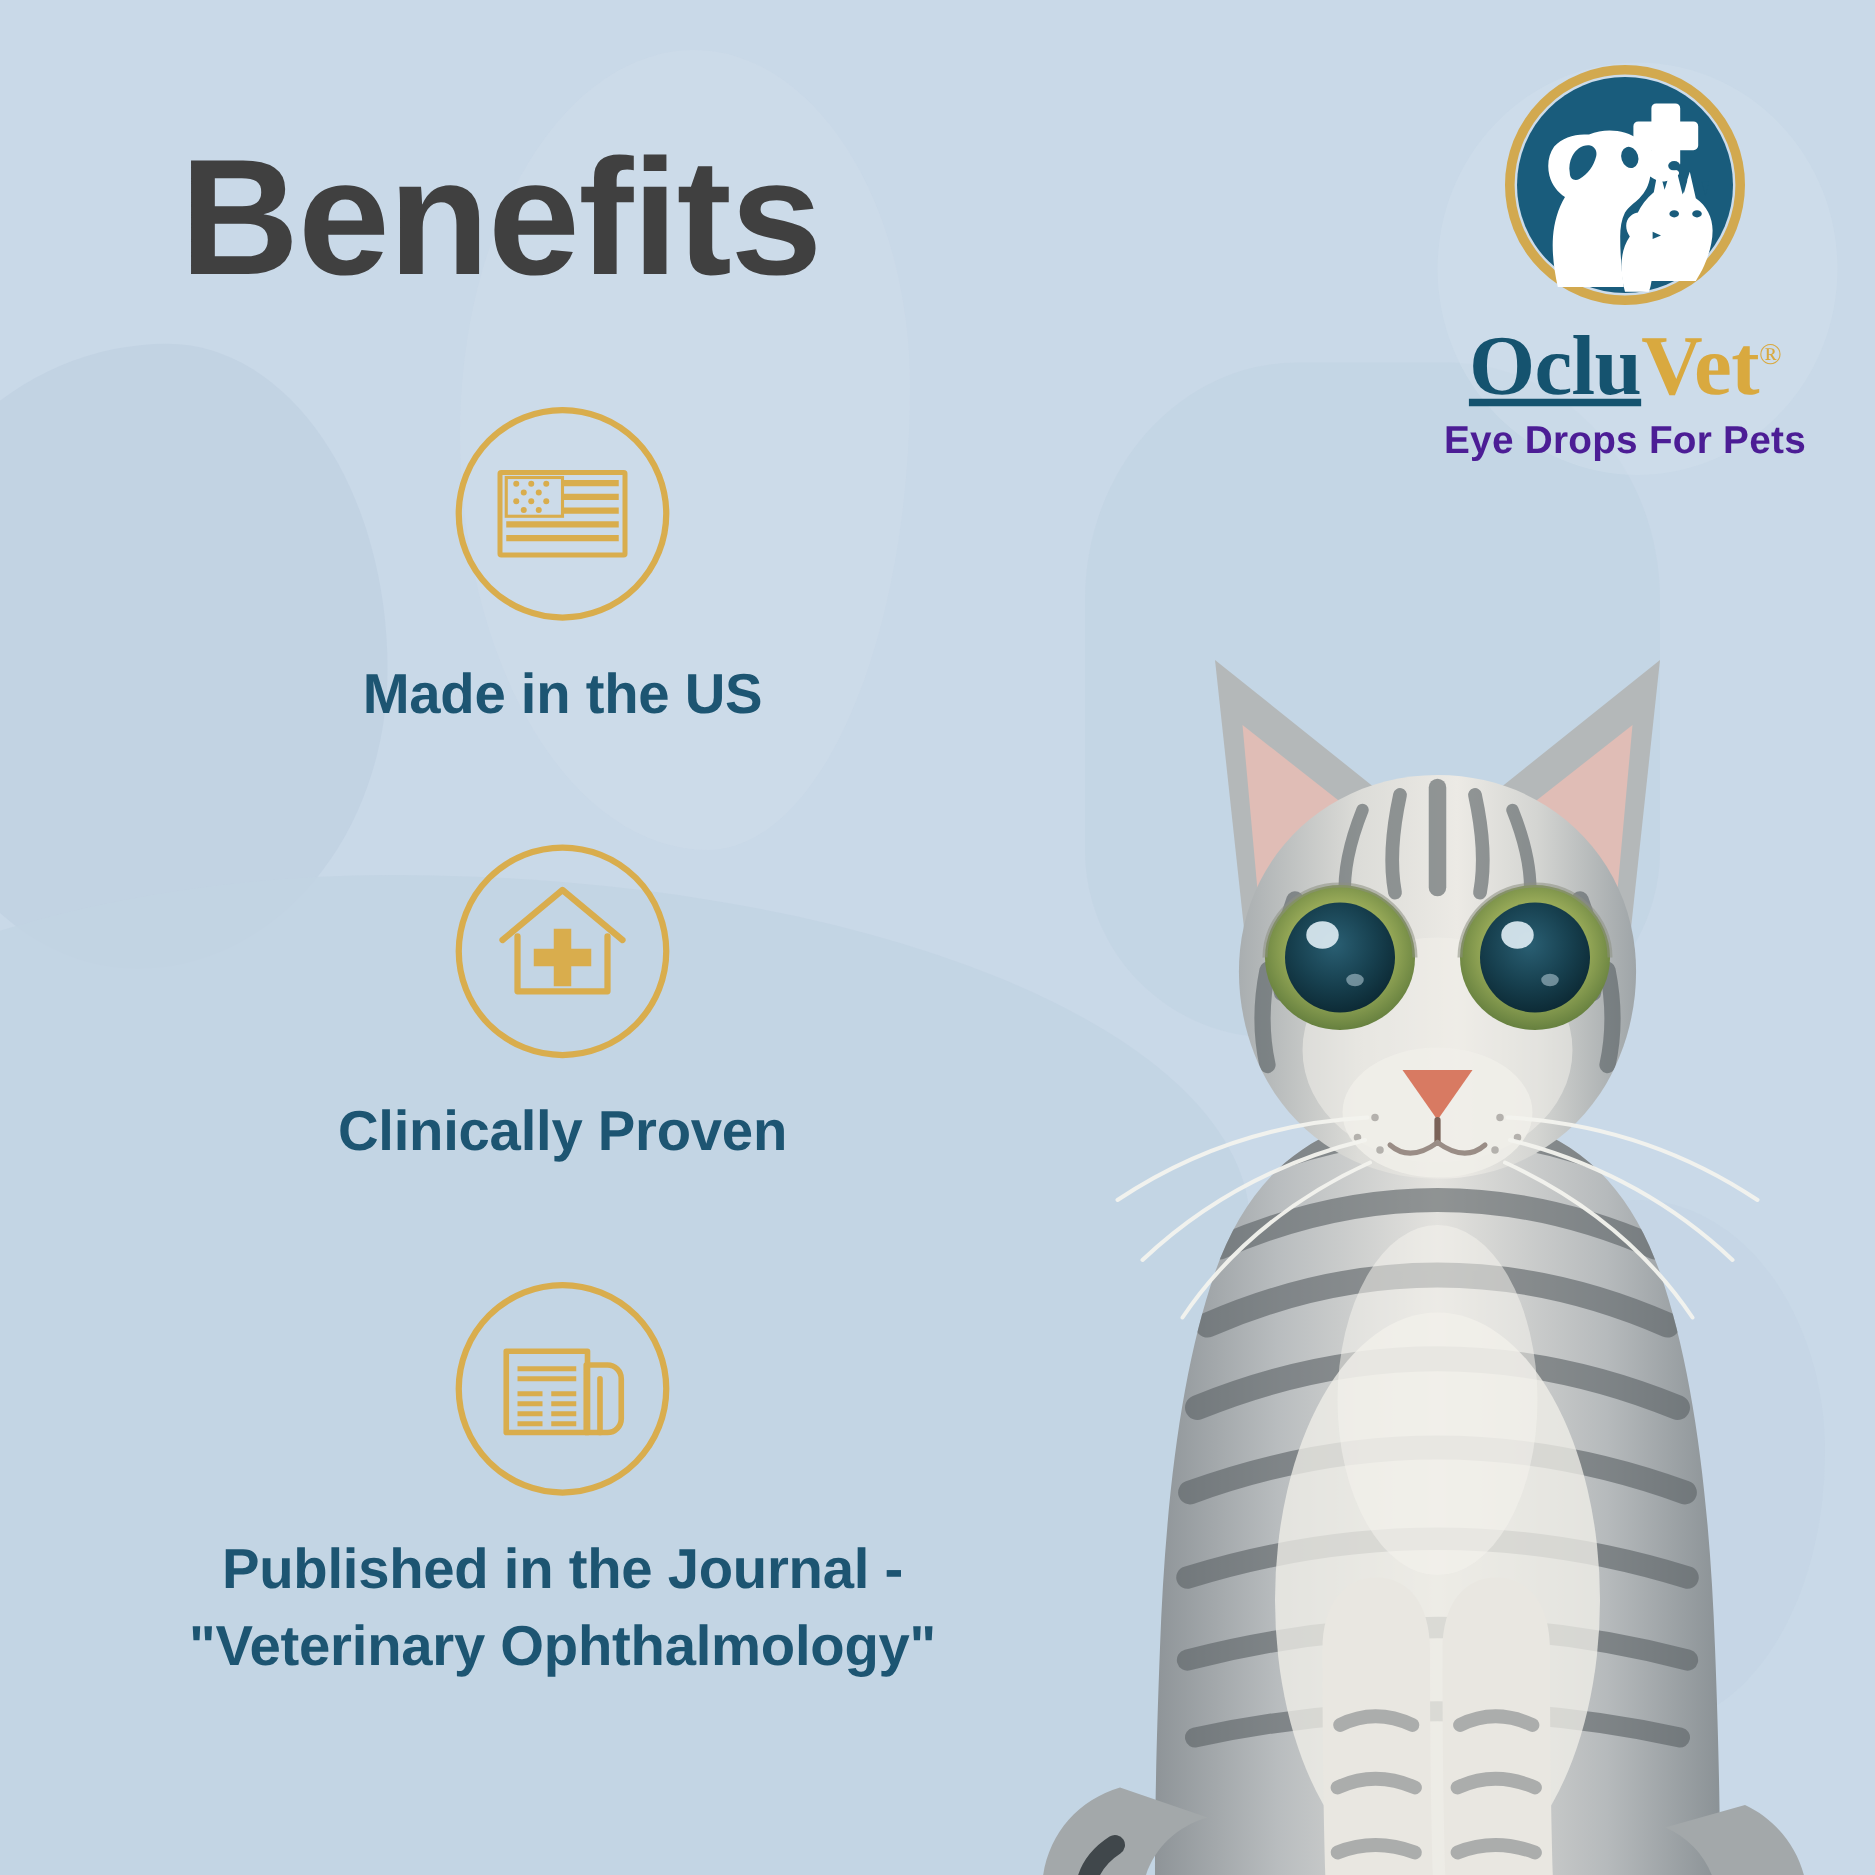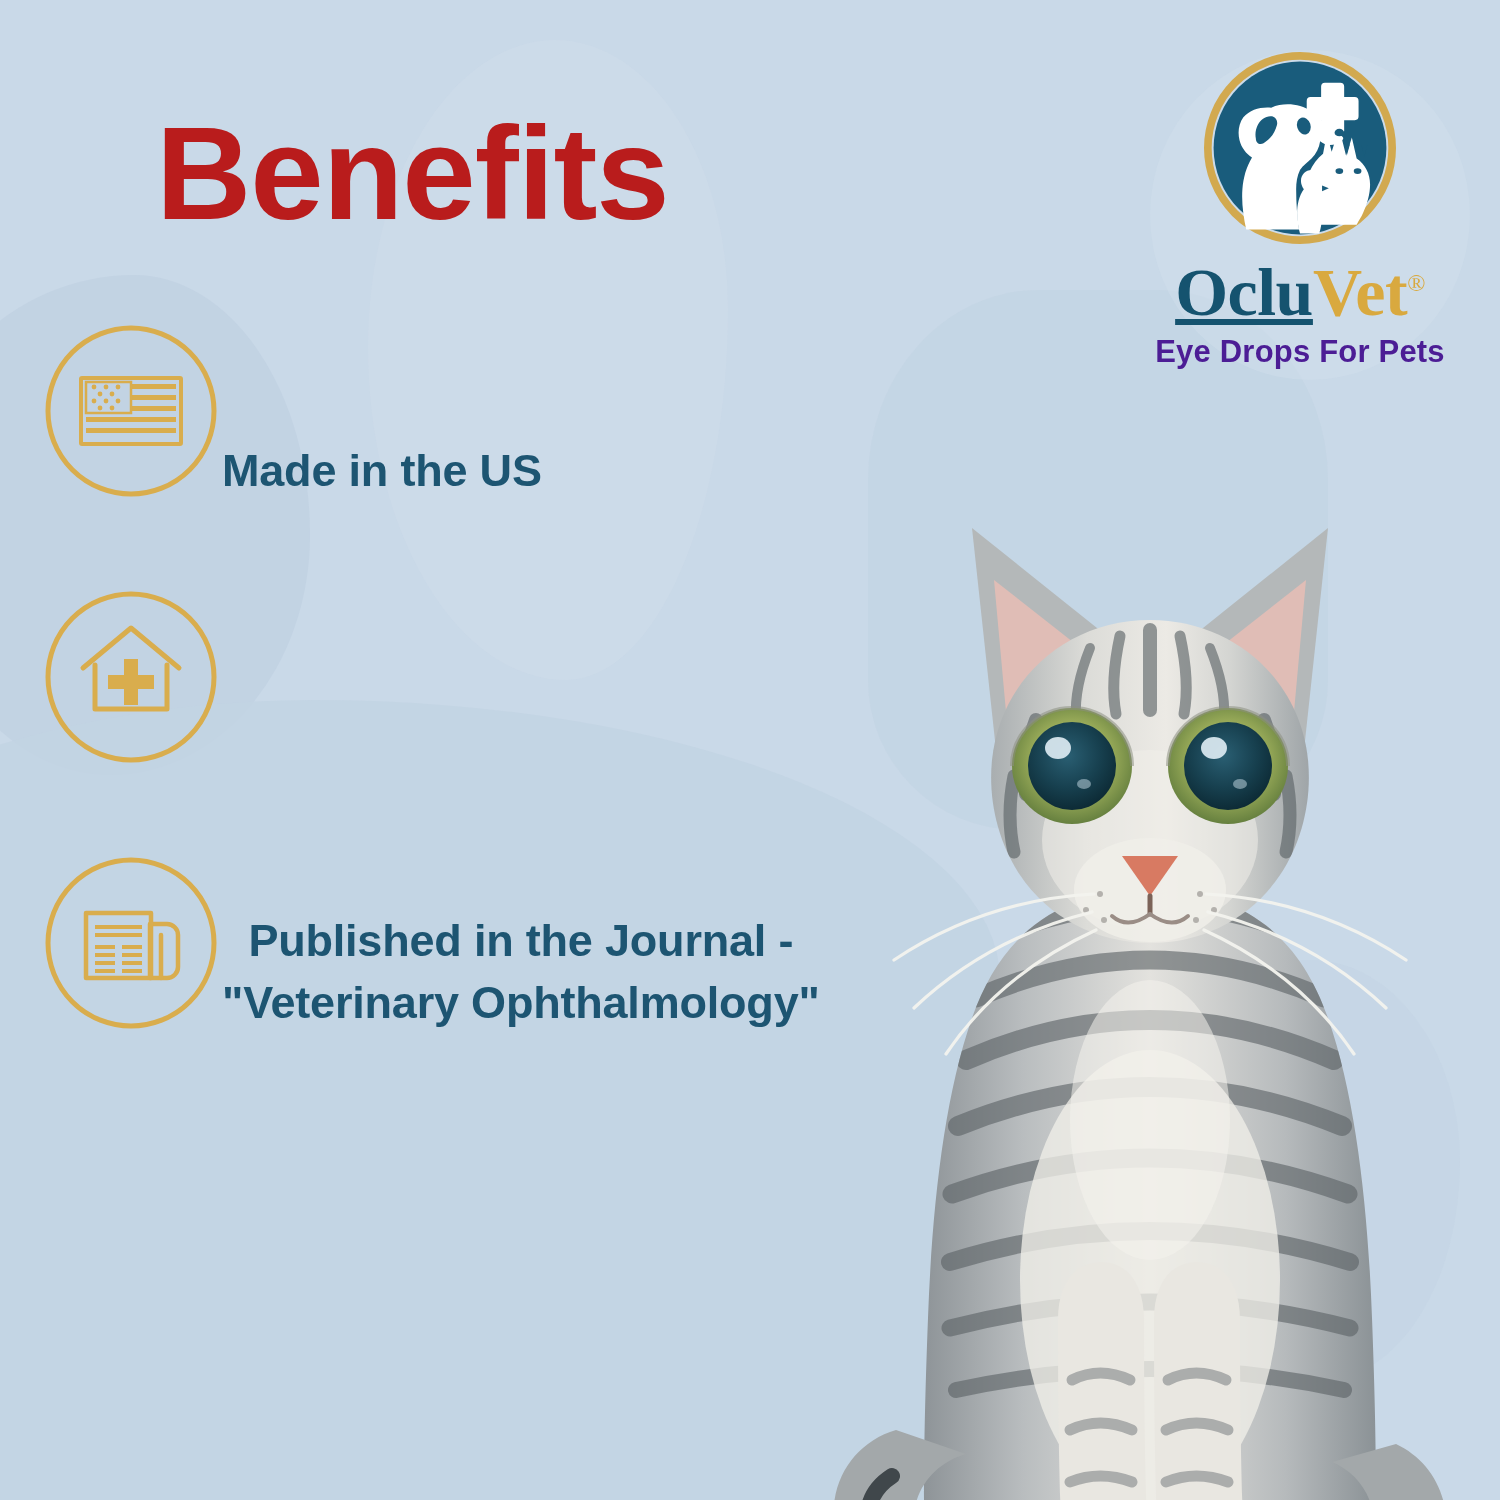--- a/index.html
+++ b/index.html
@@ -108,41 +108,41 @@
     font-weight: bold;
     color: #4c1d95;
     letter-spacing: 0.2px;
     white-space: nowrap;
   }
 
   
   .headline {
     position: absolute;
     z-index: 3;
-    left: 156px;
+    left: 144px;
     top: 108px;
     font-size: 132px;
     font-weight: bold;
-    color: #b91c1c;
+    color: #404040;
     letter-spacing: -1px;
     line-height: 1;
   }
 
   
   .benefits {
     position: absolute;
     z-index: 3;
     left: 40px;
     top: 320px;
     width: 820px;
   }
   .benefit {
     display: flex;
-    flex-direction: row;
-    align-items: flex-end;
+    flex-direction: column;
+    align-items: center;
   }
   .benefit:nth-child(1) { margin-bottom: 84px; }
   .benefit:nth-child(2) { margin-bottom: 84px; }
 
   .benefit-icon-ring {
     width: 182px;
     height: 182px;
     display: flex;
     align-items: center;
     justify-content: center;
@@ -269,20 +269,23 @@
       <div class="benefit-icon-ring">
         <svg viewBox="0 0 182 182" width="182" height="182">
           <circle cx="91" cy="91" r="83" fill="none" stroke="#d9ad4d" stroke-width="5"></circle>
 
           <path d="M55 79v44h72V79" fill="none" stroke="#d9ad4d" stroke-width="5" stroke-linecap="round" stroke-linejoin="round"></path>
 
           <path d="M43 82 L91 42 L139 82" fill="none" stroke="#d9ad4d" stroke-width="5" stroke-linecap="round" stroke-linejoin="round"></path>
 
           <path d="M84 73h14v16h16v14H98v16H84v-16H68V89h16z" fill="#d9ad4d"></path>
         </svg>
+      </div>
+      <div class="benefit-label">
+        <span>Clinically Proven</span>
       </div>
     </div>
 
     <div class="benefit">
       <div class="benefit-icon-ring">
         <svg viewBox="0 0 182 182" width="182" height="182">
           <circle cx="91" cy="91" r="83" fill="none" stroke="#d9ad4d" stroke-width="5"></circle>
 
           <path d="M110 72h17a11 11 0 0 1 11 11v32a11 11 0 0 1-11 11h-17z" fill="none" stroke="#d9ad4d" stroke-width="4.5" stroke-linejoin="round"></path>
           <path d="M121 83v43" fill="none" stroke="#d9ad4d" stroke-width="4.5" stroke-linecap="round"></path>

